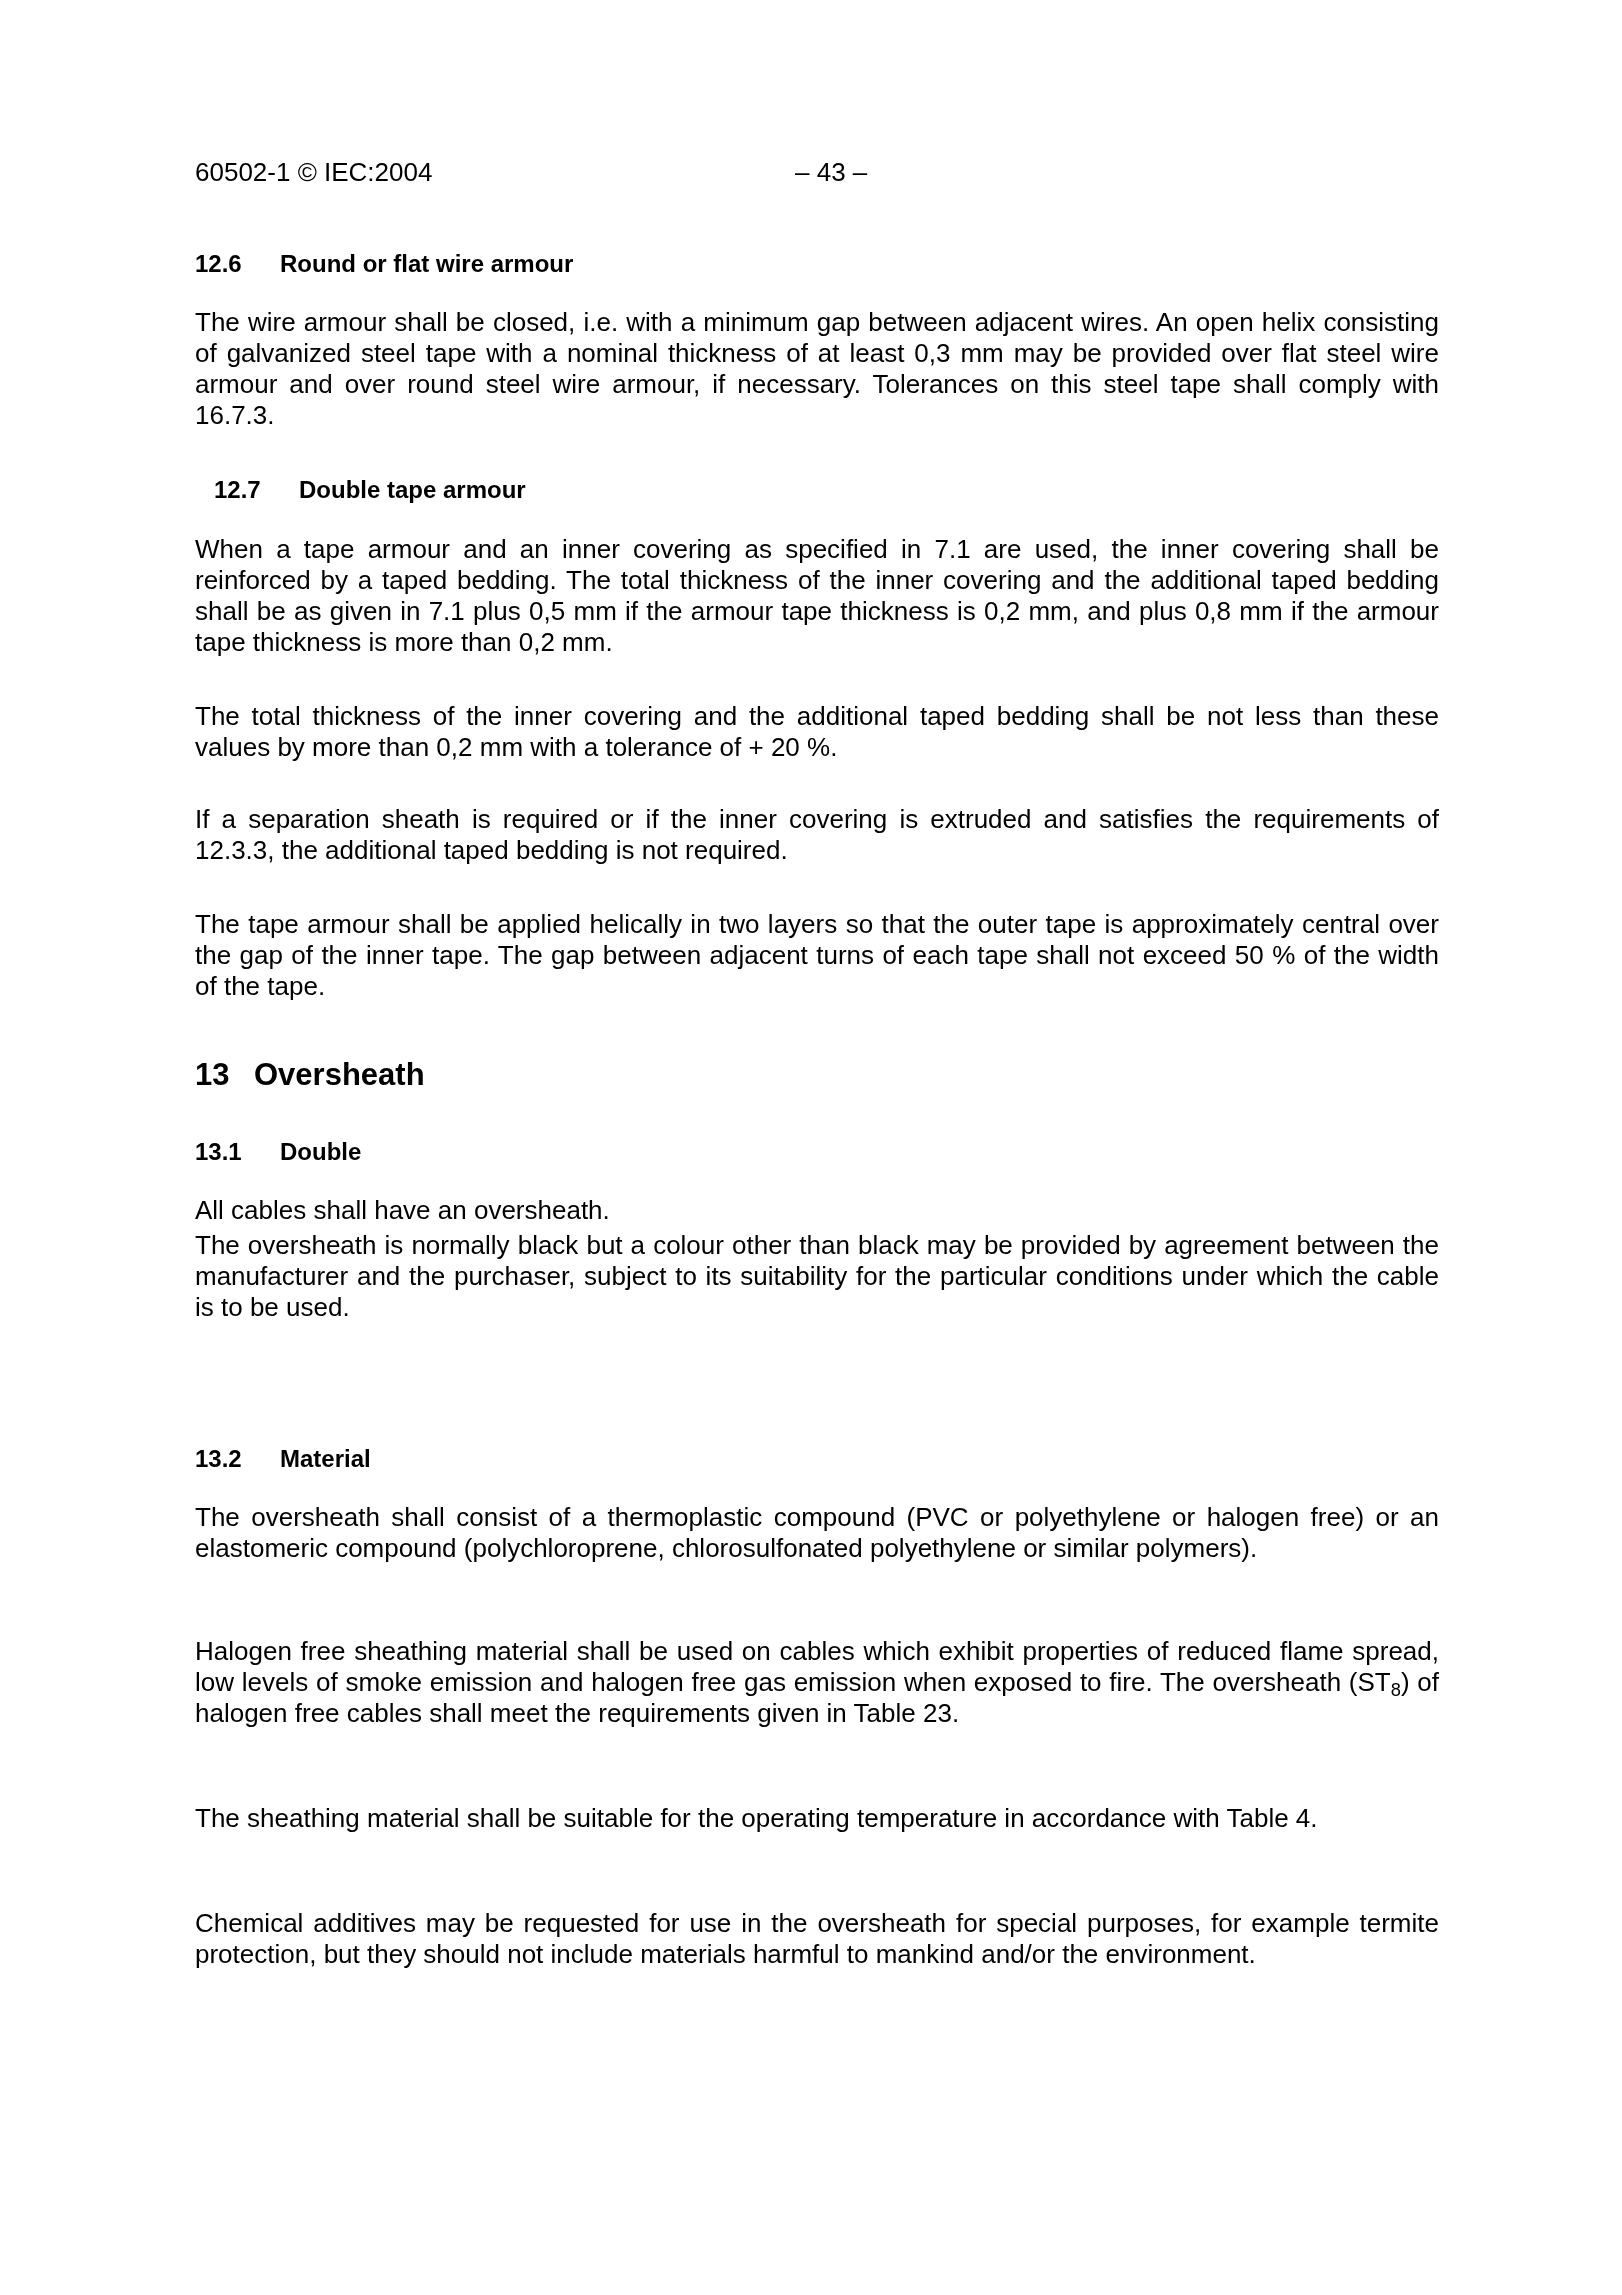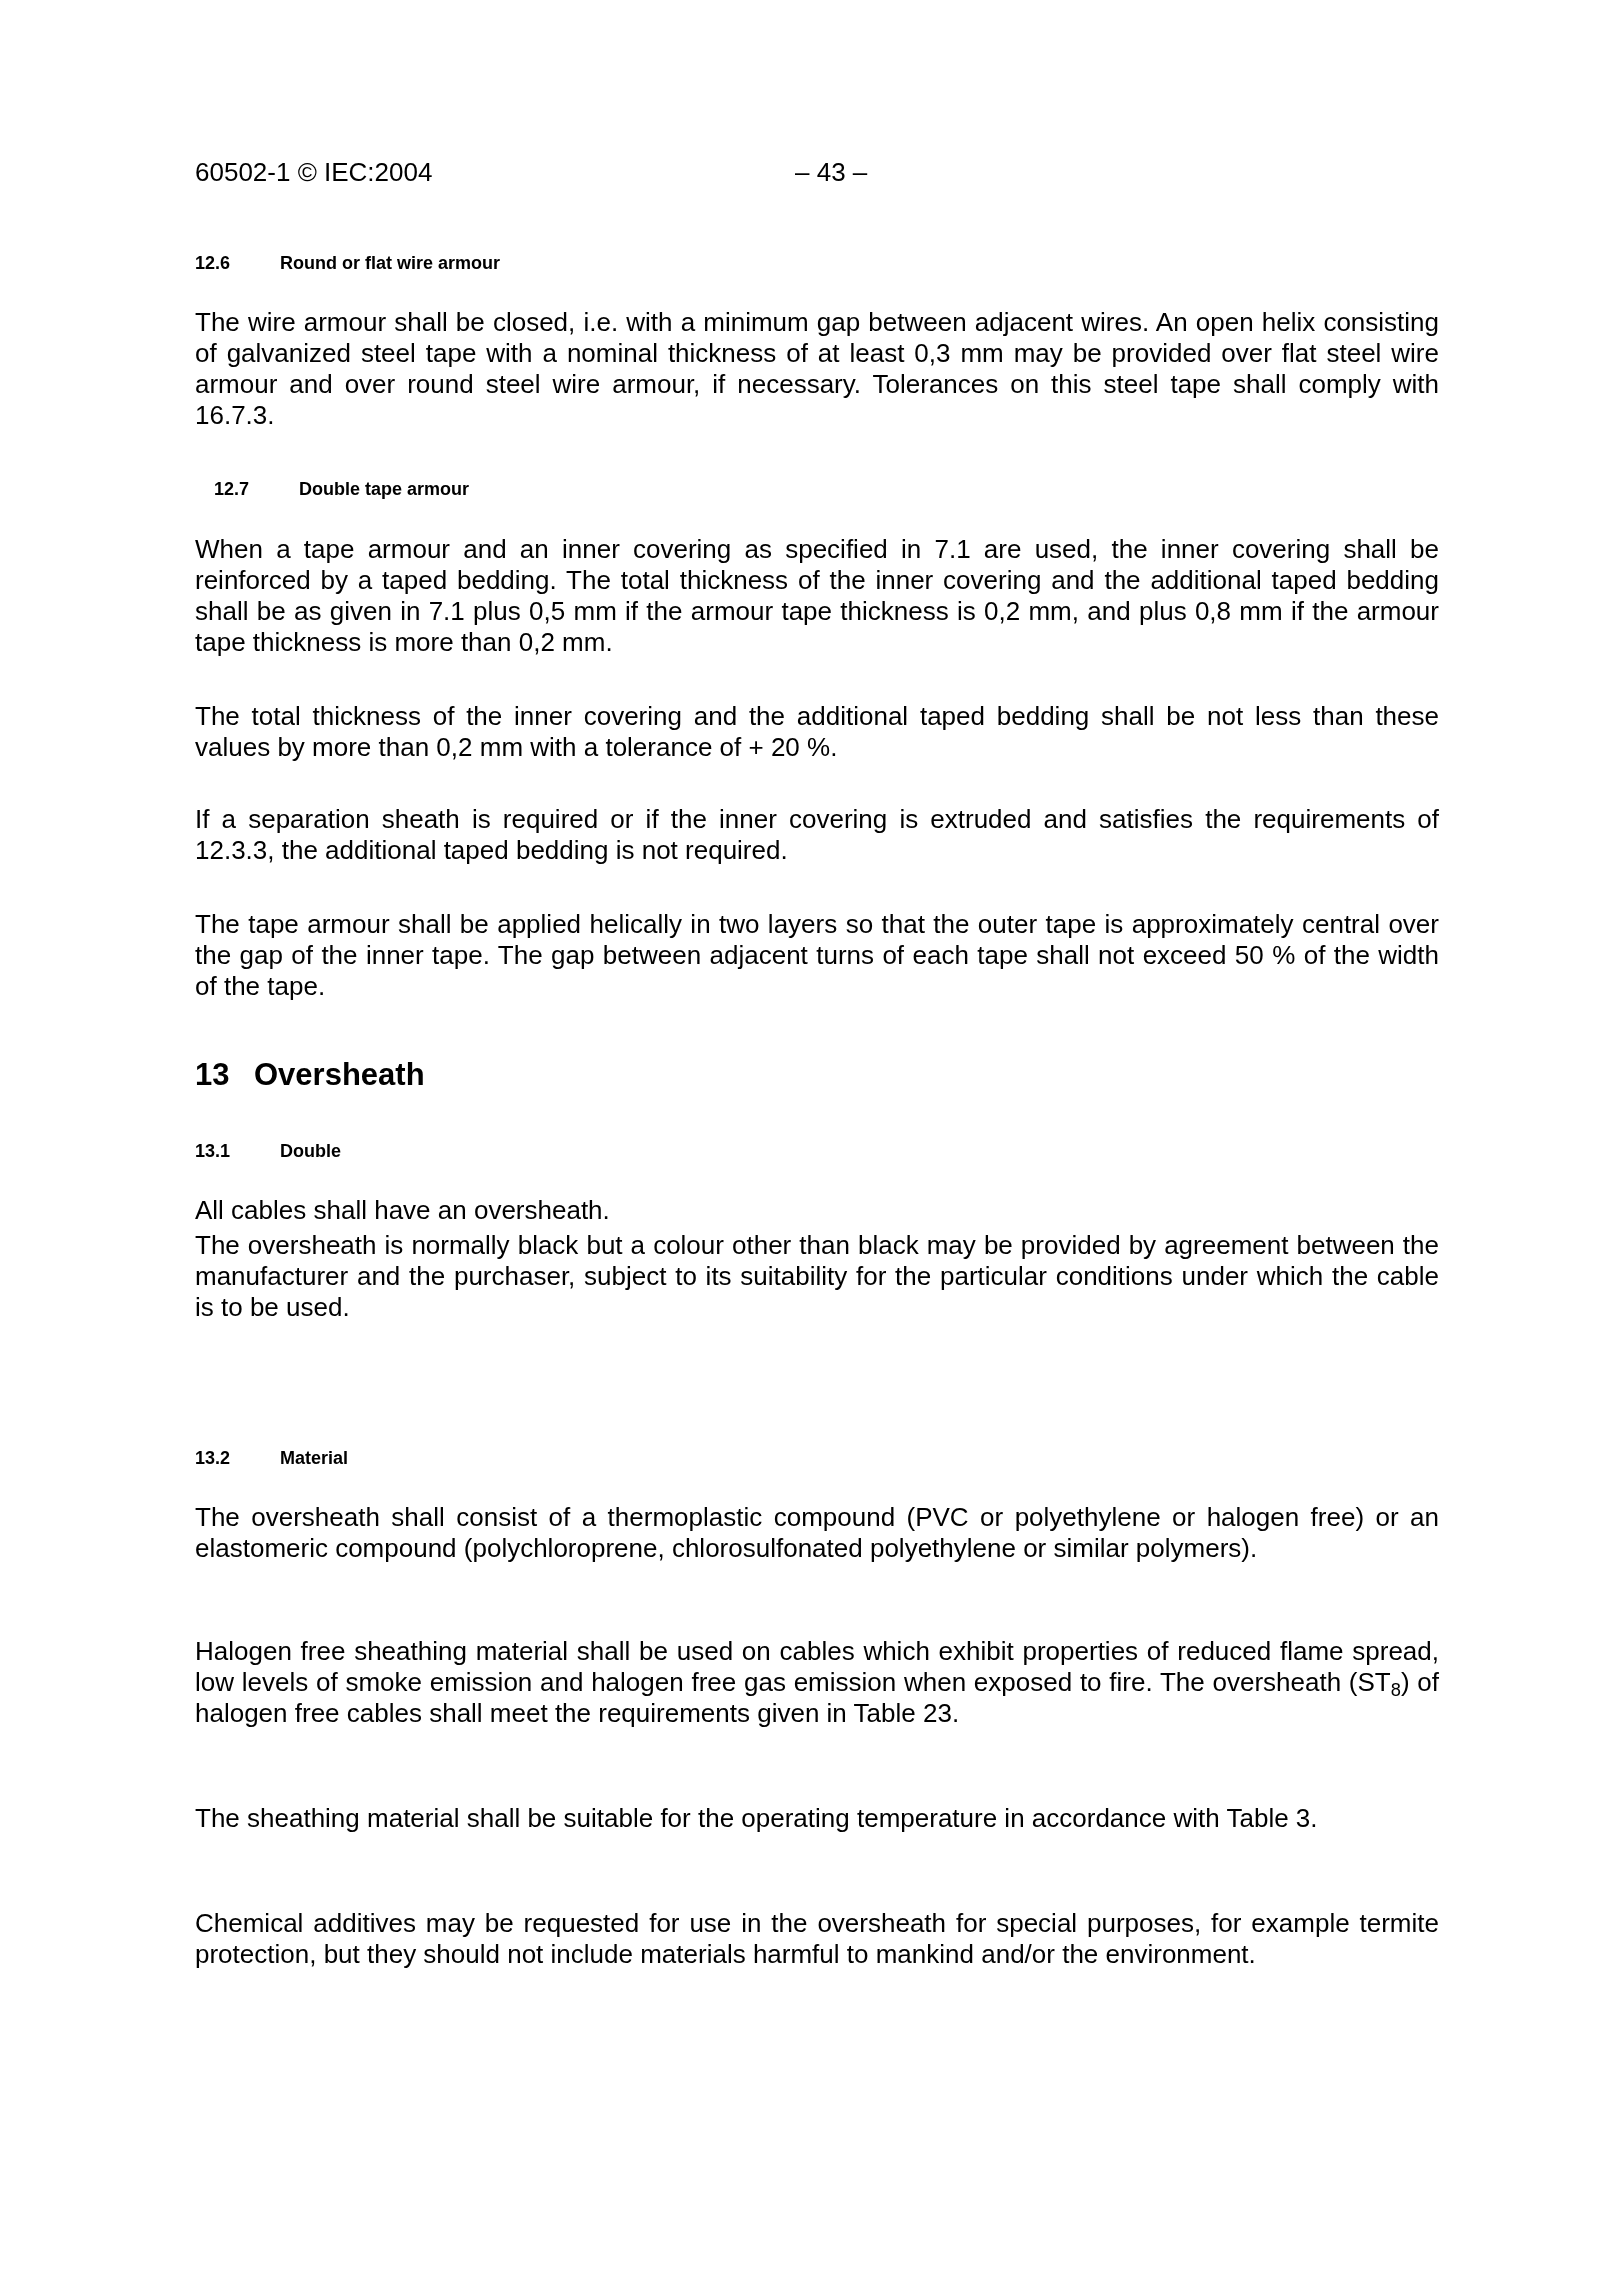--- a/index.html
+++ b/index.html
@@ -3,21 +3,21 @@
 <meta charset="utf-8">
 <style>
   html, body { margin: 0; padding: 0; background: #ffffff; }
   body { width: 1622px; height: 2295px; position: relative; overflow: hidden;
          font-family: "Liberation Sans", "DejaVu Sans", sans-serif; color: #000; }
   .page { position: absolute; left: 0; top: 0; width: 1622px; height: 2295px; background: #fff; }
   .hdr { position: absolute; top: 157px; font-size: 26px; line-height: 31px; }
   .hdr-left { left: 195px; }
   .hdr-center { left: 795px; }
   .blk { position: absolute; left: 195px; width: 1244px; }
-  .h2 { font-weight: bold; font-size: 18px; line-height: 31px; white-space: pre; }
+  .h2 { font-weight: bold; font-size: 24px; line-height: 31px; white-space: pre; }
   .h1 { font-weight: bold; font-size: 31px; line-height: 37px; white-space: pre; }
   .p { font-size: 26px; line-height: 31px; text-align: justify; }
   .note { font-size: 21.6px; line-height: 26px; white-space: pre; }
   .num { display: inline-block; }
   .num-h2 { width: 85px; }
   .num-h1 { width: 59px; }
   .note-lbl { display: inline-block; width: 86px; }
   sub { font-size: 18.3px; vertical-align: -5.2px; line-height: 0; }
 </style>
 </head>
@@ -39,17 +39,17 @@
 
   <div class="blk h1" style="top:1056px;"><span class="num num-h1">13</span><span>Oversheath</span></div>
 
   <div class="blk h2" style="top:1136px;"><span class="num num-h2">13.1</span><span>Double</span></div>
   <div class="blk p" style="top:1195px;">All cables shall have an oversheath.</div>
   <div class="blk p" style="top:1230px;">The oversheath is normally black but a colour other than black may be provided by agreement between the manufacturer and the purchaser, subject to its suitability for the particular conditions under which the cable is to be used.</div>
 
   <div class="blk h2" style="top:1443px;"><span class="num num-h2">13.2</span><span>Material</span></div>
   <div class="blk p" style="top:1502px;">The oversheath shall consist of a thermoplastic compound (PVC or polyethylene or halogen free) or an elastomeric compound (polychloroprene, chlorosulfonated polyethylene or similar polymers).</div>
   <div class="blk p" style="top:1636px;"><span>Halogen free sheathing material shall be used on cables which exhibit properties of reduced flame spread, low levels of smoke emission and halogen free gas emission when exposed to fire. The oversheath (ST</span><sub>8</sub><span>) of halogen free cables shall meet the requirements given in Table 23.</span></div>
-  <div class="blk p" style="top:1803px;">The sheathing material shall be suitable for the operating temperature in accordance with Table 3.</div>
+  <div class="blk p" style="top:1803px;">The sheathing material shall be suitable for the operating temperature in accordance with Table 4.</div>
   <div class="blk p" style="top:1908px;">Chemical additives may be requested for use in the oversheath for special purposes, for example termite protection, but they should not include materials harmful to mankind and/or the environment.</div>
 
 </div>
 
 
 </body></html>

